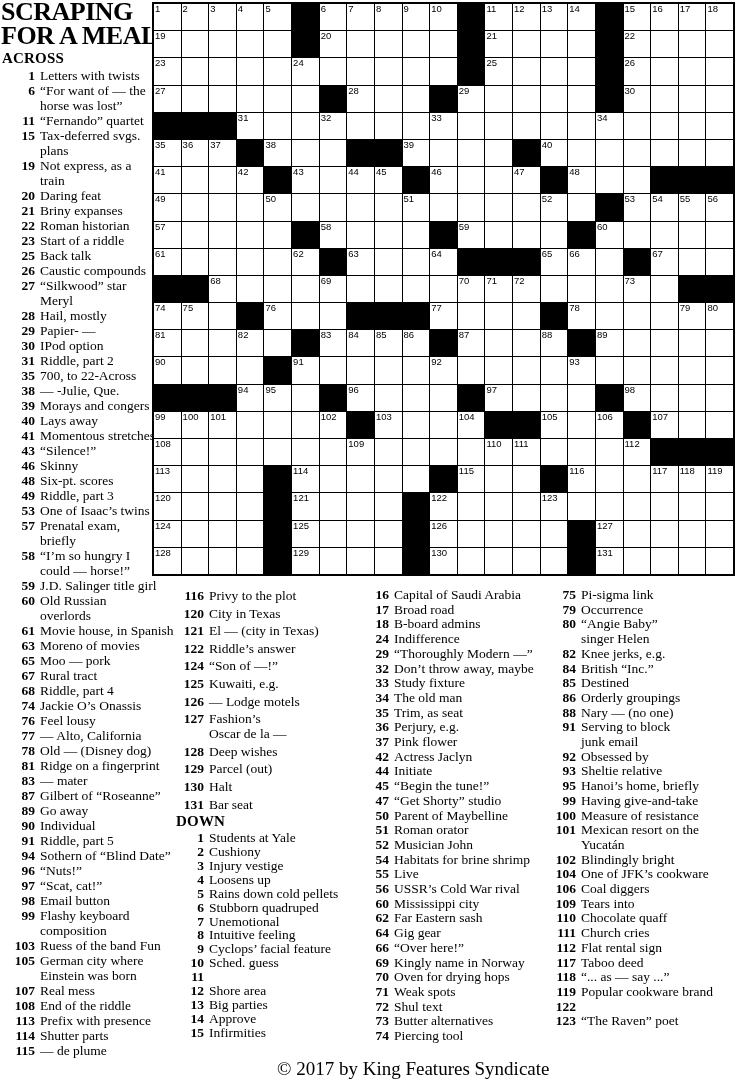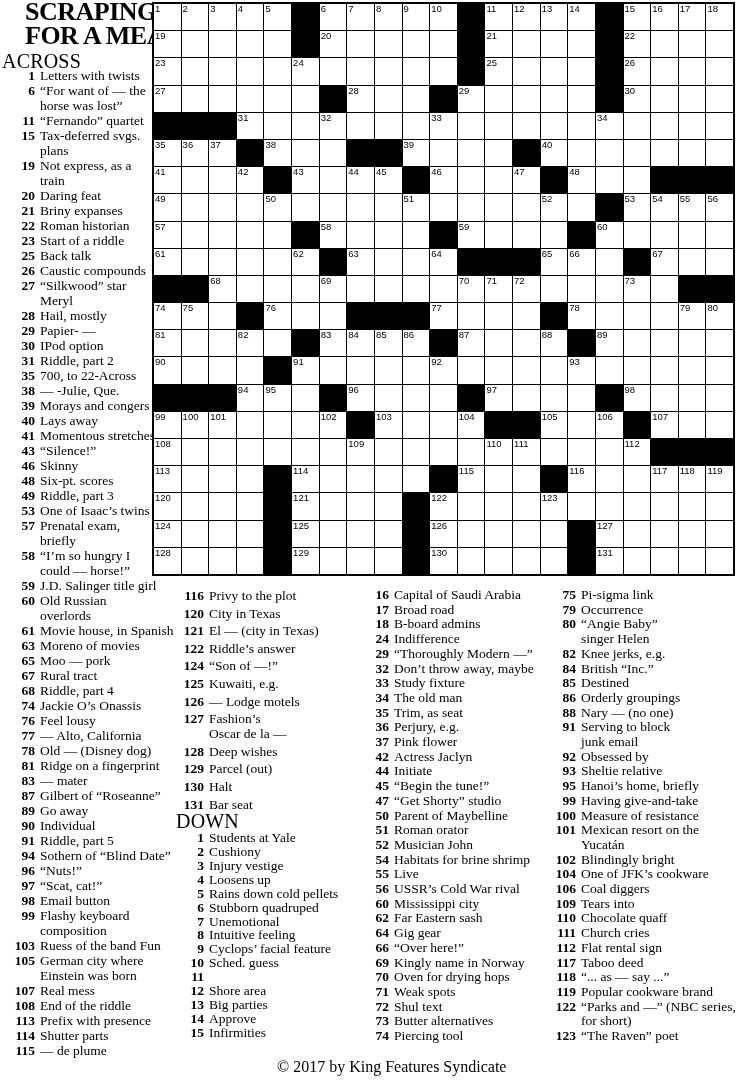--- a/index.html
+++ b/index.html
@@ -1,23 +1,23 @@
 <!DOCTYPE html>
 <html><head>
 <meta charset="utf-8">
 <style>
   html,body{margin:0;padding:0;background:#fff;}
   body{width:736px;height:1083px;position:relative;overflow:hidden;
        font-family:"Liberation Serif", serif; color:#000;}
   .abs{position:absolute;}
   
-  #title{left:1px;top:0px;width:152px;padding-left:24px;}
+  #title{left:1px;top:0px;width:152px;}
   .tline{font-size:26px;font-weight:bold;line-height:24px;letter-spacing:-0.5px;white-space:nowrap;}
   
-  .sect-label{font-size:20px;font-weight:normal;letter-spacing:0.2px;}
+  .sect-label{font-size:15px;font-weight:bold;letter-spacing:0.2px;}
   #across-label{left:2px;top:50px;}
   
   .clue-col{font-size:13.5px;line-height:15px;}
   #left-col{left:1px;top:68px;width:196px;}
   #col2{left:176px;top:588px;width:180px;}
   #col3{left:361px;top:588px;width:190px;line-height:14.7px;}
   #col4{left:548px;top:588px;width:188px;line-height:14.7px;}
   .clue{display:flex;align-items:flex-start;}
   .cnum{flex:0 0 34px;text-align:right;padding-right:5px;font-weight:bold;}
   #col2 .cnum,#col3 .cnum,#col4 .cnum{flex:0 0 28px;}
@@ -27,21 +27,21 @@
   #col2-down{line-height:13.9px;}
   
   #grid{left:152px;top:2px;width:583px;height:574px;box-sizing:border-box;
         display:grid;grid-template-columns:repeat(21,1fr);grid-auto-rows:1fr;
         gap:1px;background:#000;border:2px solid #000;}
   .cell{background:#fff;position:relative;}
   .cell.black{background:#000;}
   .cellnum{position:absolute;top:0px;left:1px;font-family:"Liberation Sans", sans-serif;
            font-size:9.5px;line-height:10px;}
   
-  #copyright{left:277px;top:1058px;font-size:16px;}
+  #copyright{left:277px;top:1058px;font-size:19px;}
 </style>
 </head>
 <body>
 
 <div id="title" class="abs">
   <div class="tline">SCRAPING</div>
   <div class="tline">FOR A MEAL</div>
 </div>
 
 <div id="across-label" class="abs sect-label">ACROSS</div>
@@ -1321,21 +1321,20 @@
     <div class="clue">
       <span class="cnum">118</span>
       <span class="ctext">“... as — say ...”</span>
     </div>
     <div class="clue">
       <span class="cnum">119</span>
       <span class="ctext">Popular cookware brand</span>
     </div>
     <div class="clue">
       <span class="cnum">122</span>
-      <span class="ctext">“Parks and —” (NBC series,<br>for short)</span>
     </div>
     <div class="clue">
       <span class="cnum">123</span>
       <span class="ctext">“The Raven” poet</span>
     </div>
   </div>
 
 <div id="copyright" class="abs">© 2017 by King Features Syndicate</div>
 
 </body></html>

